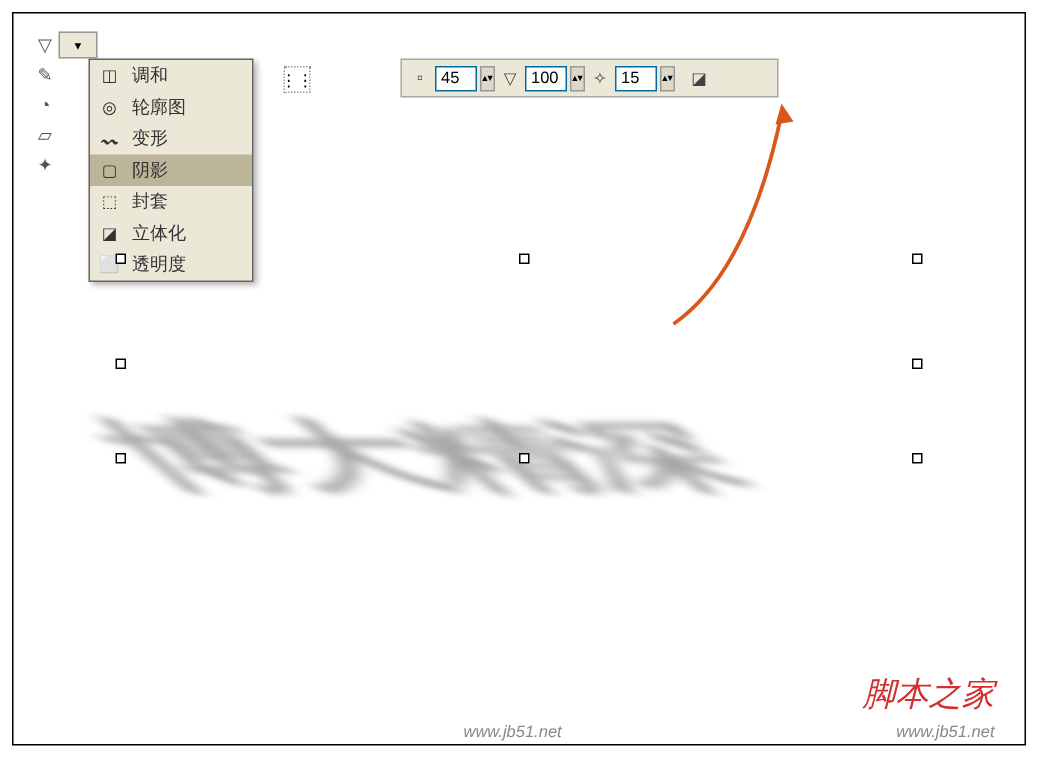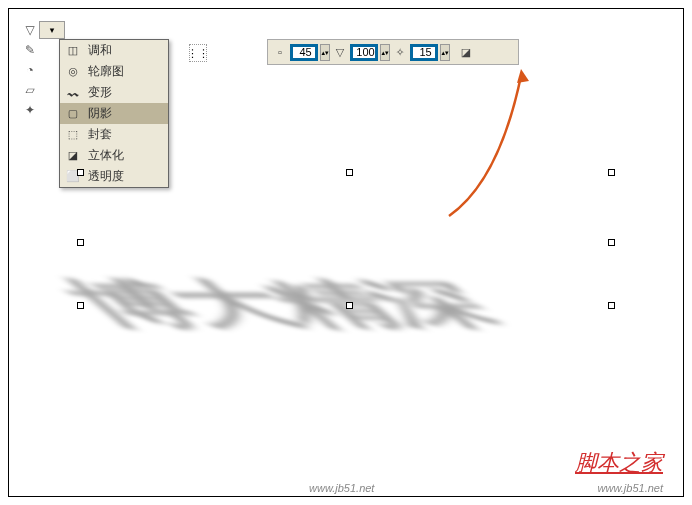--- a/index.html
+++ b/index.html
@@ -8,30 +8,30 @@
 .toolbox { position: absolute; top: 12px; left: 12px; width: 18px; }
 .tool-slot { width: 18px; height: 18px; margin-bottom: 2px; display: flex; align-items: center; justify-content: center; font-size: 12px; color: #555; }
 .dropdown-btn { position: absolute; top: 12px; left: 30px; width: 26px; height: 18px; background: #ece8d8; border: 1px solid #999; display: flex; align-items: center; justify-content: center; font-size: 9px; }
 .menu { position: absolute; top: 30px; left: 50px; width: 110px; background: #ece8d8; border: 1px solid #666; box-shadow: 2px 2px 4px rgba(0,0,0,0.3); }
 .menu-item { height: 21px; display: flex; align-items: center; padding: 0 4px; font-size: 12px; color: #333; }
 .menu-item.sel { background: #bdb59a; }
 .menu-icon { width: 18px; height: 16px; margin-right: 6px; display: flex; align-items: center; justify-content: center; font-size: 11px; }
 .presets-btn { position: absolute; top: 35px; left: 180px; width: 18px; height: 18px; border: 1px dotted #999; display: flex; align-items: center; justify-content: center; font-size: 11px; }
 .topbar { position: absolute; top: 30px; left: 258px; width: 252px; height: 26px; background: #ece8d8; border: 1px solid #aaa; display: flex; align-items: center; padding: 0 4px; gap: 2px; }
 .tb-icon { width: 16px; height: 16px; display: flex; align-items: center; justify-content: center; font-size: 11px; color: #444; }
-.tb-input { width: 28px; height: 17px; border: 3px solid #0369a1; background: #fff; font-size: 11px; text-align: center; padding-left: 3px; }
+.tb-input { width: 28px; height: 17px; border: 1px solid #0369a1; background: #fff; font-size: 11px; text-align: left; padding-left: 3px; }
 .tb-spin { width: 10px; height: 17px; background: #ddd9c8; border: 1px solid #999; font-size: 7px; display: flex; flex-direction: column; justify-content: center; align-items: center; line-height: 1; }
 .arrow { position: absolute; top: 52px; left: 430px; width: 100px; height: 160px; pointer-events: none; }
 .main-text { position: absolute; top: 170px; left: 80px; font-size: 105px; font-weight: 900; letter-spacing: -6px; white-space: nowrap; }
 .text-shadow { position: absolute; top: 190px; left: 115px; font-size: 105px; font-weight: 900; letter-spacing: -6px; white-space: nowrap; color: rgba(0,0,0,0.35); transform: skewX(50deg) scaleY(0.5); filter: blur(5px); transform-origin: bottom; }
 .text-fill { background: linear-gradient(180deg, #fff 0%, #ffab5a 30%, #e8661a 60%, #d54800 100%); -webkit-background-clip: text; background-clip: text; color: transparent; -webkit-text-stroke: 2px #666; position: relative; }
 .sel-handles { position: absolute; top: 164px; left: 72px; width: 530px; height: 132px; }
 .handle { position: absolute; width: 7px; height: 7px; background: #fff; border: 1px solid #000; }
 .wm1 { position: absolute; bottom: 2px; left: 300px; font-size: 11px; color: #888; font-style: italic; }
-.wm2 { position: absolute; bottom: 18px; right: 20px; font-size: 22px; color: #d32f2f; font-family: "KaiTi", cursive; font-style: italic; text-decoration: underline; }
+.wm2 { position: absolute; bottom: 18px; right: 20px; font-size: 22px; color: #d32f2f; font-family: "KaiTi", cursive; font-style: italic; }
 .wm3 { position: absolute; bottom: 2px; right: 20px; font-size: 11px; color: #888; font-style: italic; }
 </style>
 </head>
 <body>
 
 <div class="frame">
 
   <div class="toolbox">
     <div class="tool-slot">▽</div>
     <div class="tool-slot">✎</div>

